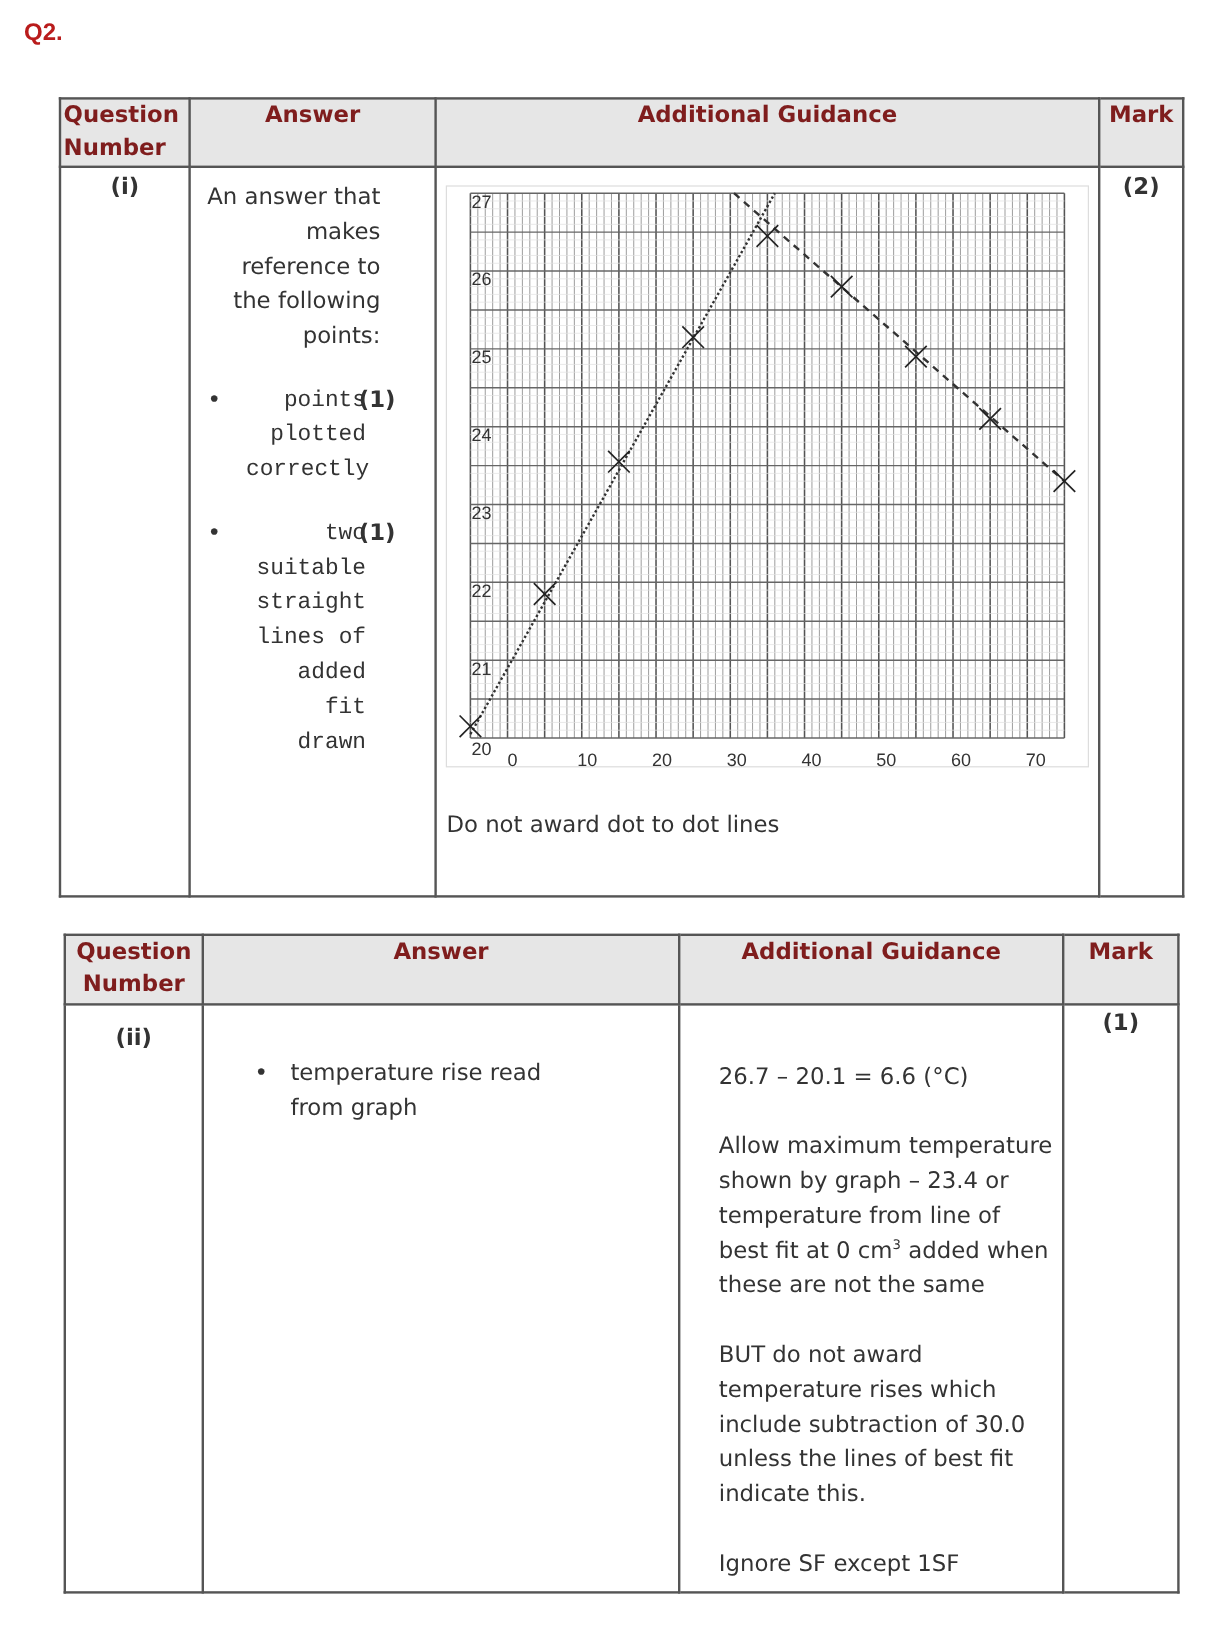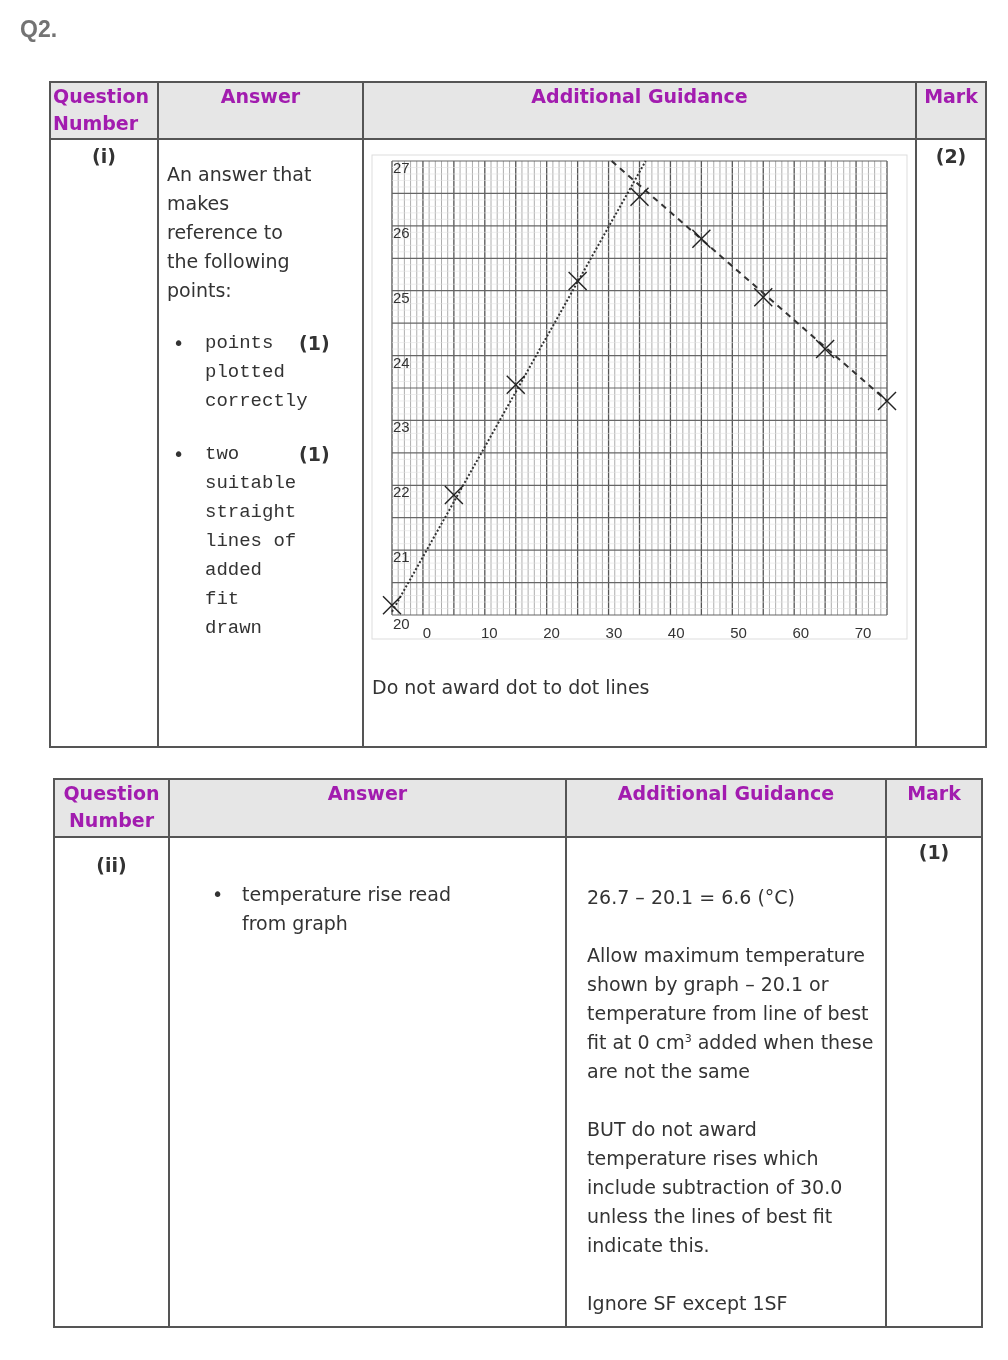--- a/index.html
+++ b/index.html
@@ -1,20 +1,20 @@
 <!DOCTYPE html>
 <html><head>
 <meta charset="utf-8">
 <style>
   html,body{margin:0;padding:0;background:#fff;}
   body{width:1008px;height:1360px;position:relative;font-family:"DejaVu Sans","Liberation Sans",sans-serif;color:#222;overflow:hidden;}
-  .qlabel{position:absolute;left:20px;top:16px;font-family:"Liberation Sans",sans-serif;font-weight:bold;font-size:23px;color:#737373;}
+  .qlabel{position:absolute;left:20px;top:16px;font-family:"Liberation Sans",sans-serif;font-weight:bold;font-size:20px;color:#b91c1c;}
   table.ms{position:absolute;border-collapse:collapse;table-layout:fixed;}
   table.ms td, table.ms th{border:2px solid #555;vertical-align:top;padding:0;}
-  table.ms th{background:#e6e6e6;font-weight:bold;font-size:19px;color:#a21caf;text-align:center;line-height:27px;}
+  table.ms th{background:#e6e6e6;font-weight:bold;font-size:19px;color:#7f1d1d;text-align:center;line-height:27px;}
   .t1{left:49px;top:81px;width:936px;}
   .t2{left:53px;top:778px;width:928px;}
   .cell-txt{font-size:19px;line-height:29px;color:#333;}
   .bold{font-weight:bold;}
   .center{text-align:center;}
   ul.pts{list-style:none;margin:0;padding:0;}
   ul.pts li{position:relative;padding-left:38px;margin-bottom:24px;}
   ul.pts li .dot{position:absolute;left:6px;top:0;}
   ul.pts li .mk{position:absolute;left:132px;top:0;font-weight:bold;}
   ul.pts li .txt{display:block;width:100px;font-family:Liberation Mono, monospace;}
@@ -38,21 +38,21 @@
     <th style="text-align:left;padding-left:2px;">Question Number</th>
     <th>Answer</th>
     <th>Additional Guidance</th>
     <th>Mark</th>
   </tr>
   <tr style="height:608px">
     <td class="cell-txt bold center">
       <div style="margin-top:2px;">(i)</div>
     </td>
     <td class="cell-txt">
-      <div style="padding:20px 8px 0 8px;">
+      <div style="padding:10px 8px 0 8px;text-align:right;">
         <div style="width:150px;margin-bottom:24px;">An answer that makes reference to the following points:</div>
         <ul class="pts">
           <li>
             <span class="dot">•</span>
             <span class="txt">points plotted correctly</span>
             <span class="mk">(1)</span>
           </li>
           <li>
             <span class="dot">•</span>
             <span class="txt">two suitable straight lines of added fit drawn</span>
@@ -309,23 +309,23 @@
     <td class="cell-txt bold center">
       <div style="margin-top:13px;">(ii)</div>
     </td>
     <td class="cell-txt">
       <div style="position:relative;padding:42px 0 0 72px;">
         <span style="position:absolute;left:42px;top:42px;">•</span>
         <div style="width:230px;">temperature rise read from graph</div>
       </div>
     </td>
     <td class="cell-txt guide2">
-      <div style="padding:45px 8px 0 20px;">
+      <div style="padding:45px 8px 0 8px;margin-left:24px;">
         <p>26.7 – 20.1  =  6.6 (°C)</p>
-        <p><span>Allow maximum temperature shown by graph – 20.1 or temperature from line of best fit at 0 cm</span><sup>3</sup> <span>added when these are not the same</span></p>
+        <p><span>Allow maximum temperature shown by graph – 23.4 or temperature from line of best fit at 0 cm</span><sup>3</sup> <span>added when these are not the same</span></p>
         <p>BUT do not award temperature rises which include subtraction of 30.0 unless the lines of best fit indicate this.</p>
         <p style="margin:0;">Ignore SF except 1SF</p>
       </div>
     </td>
     <td class="cell-txt bold center">
       <div style="margin-top:0px;">(1)</div>
     </td>
   </tr>
 </tbody>
   </table>

